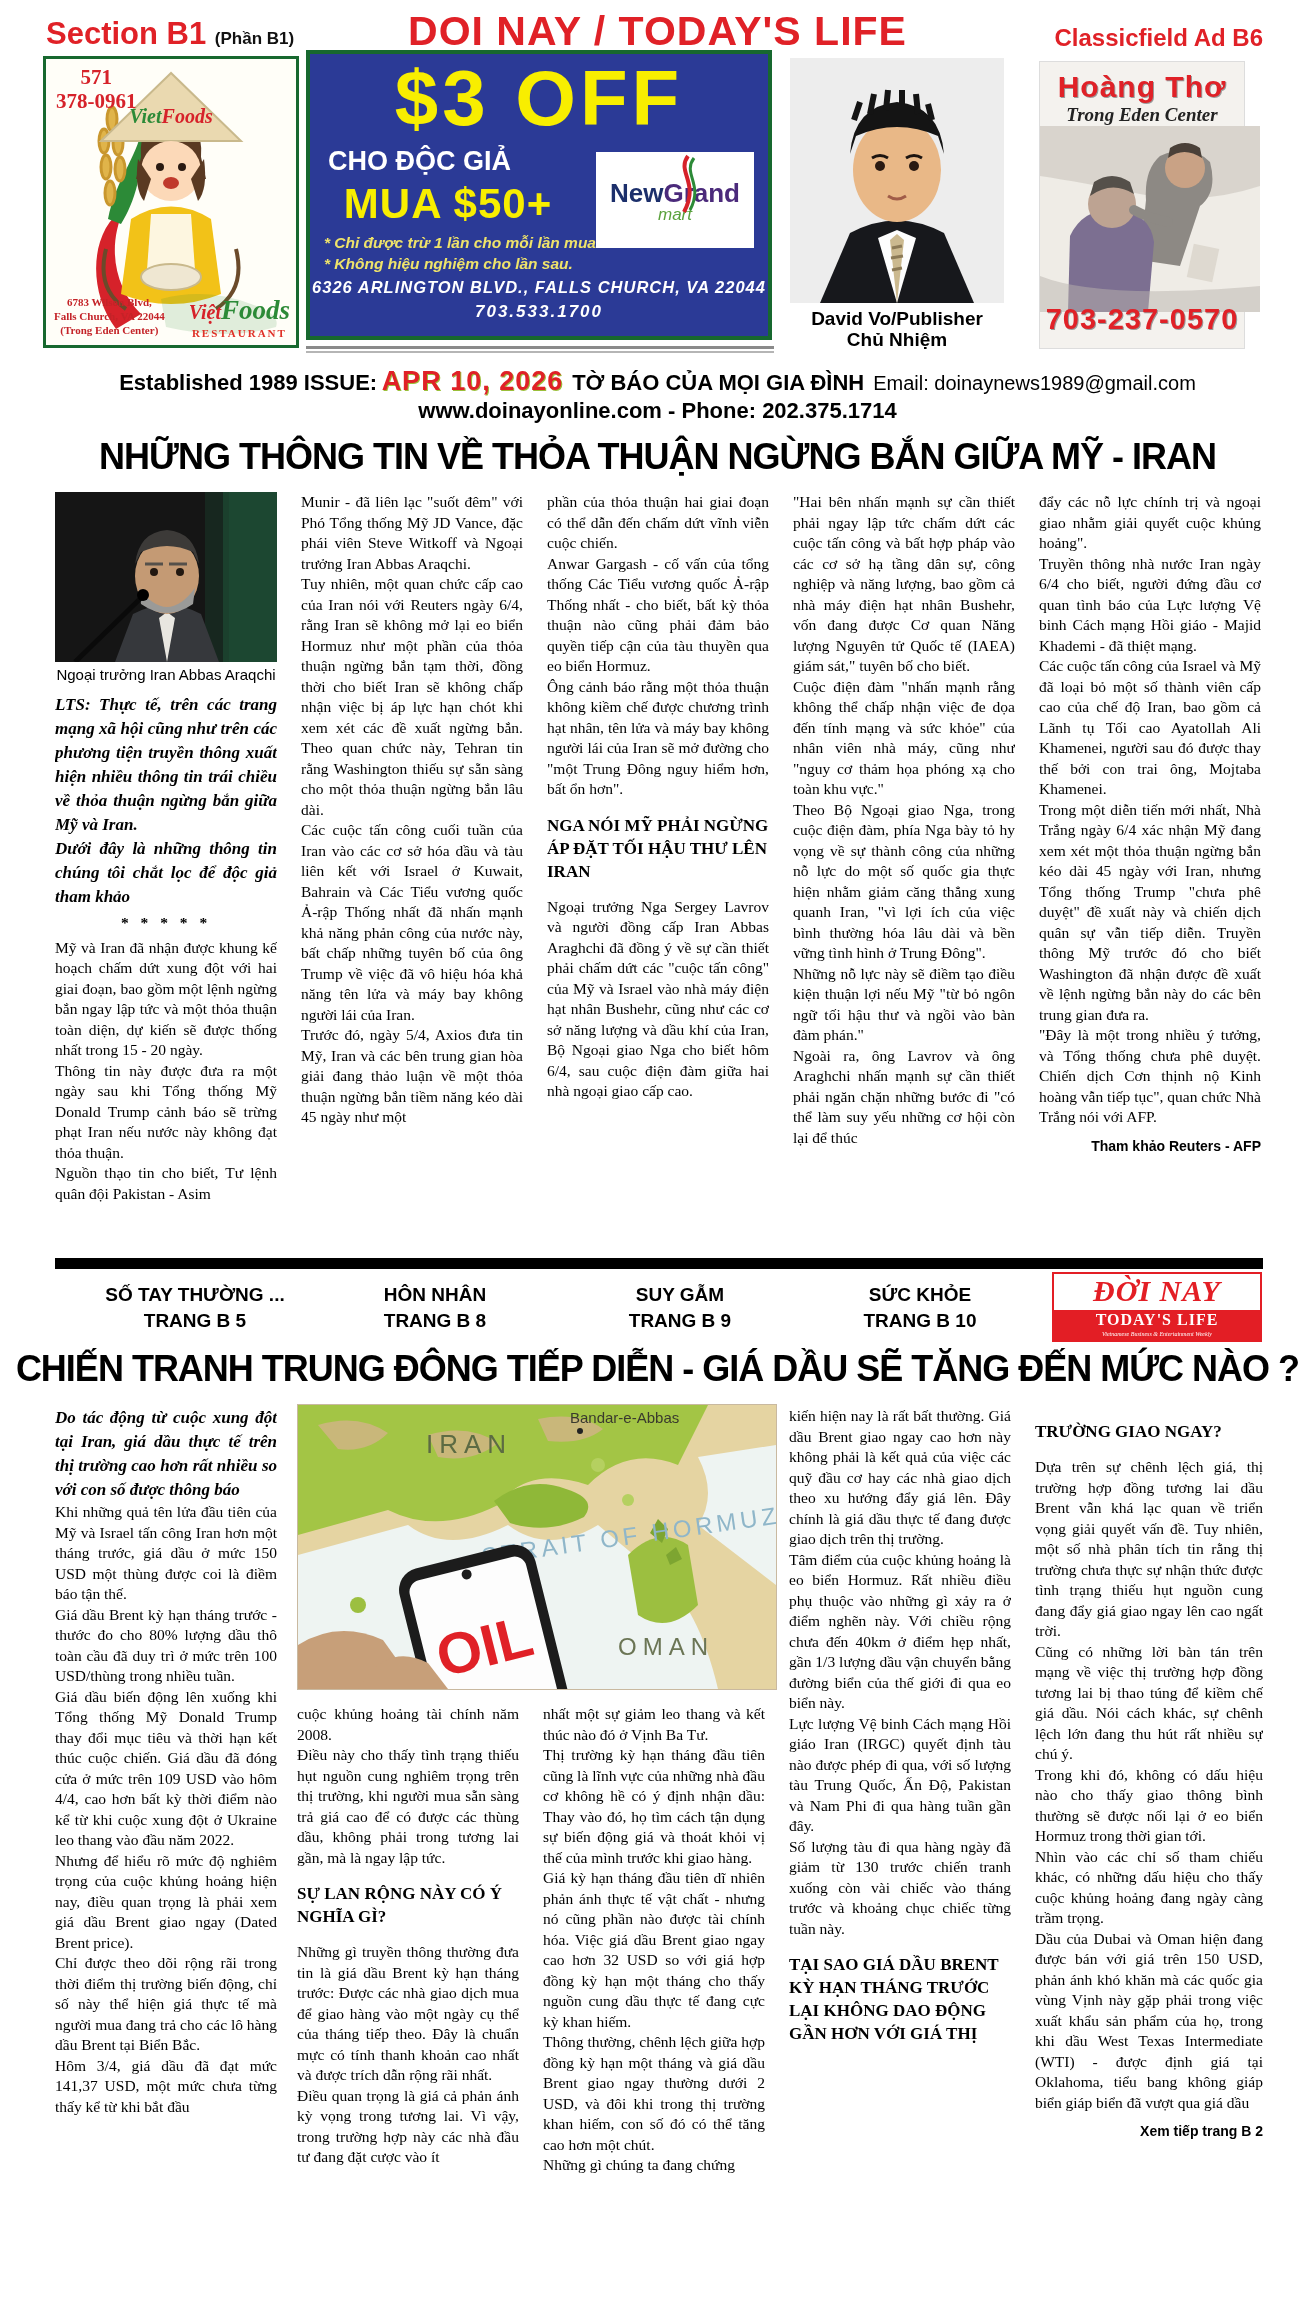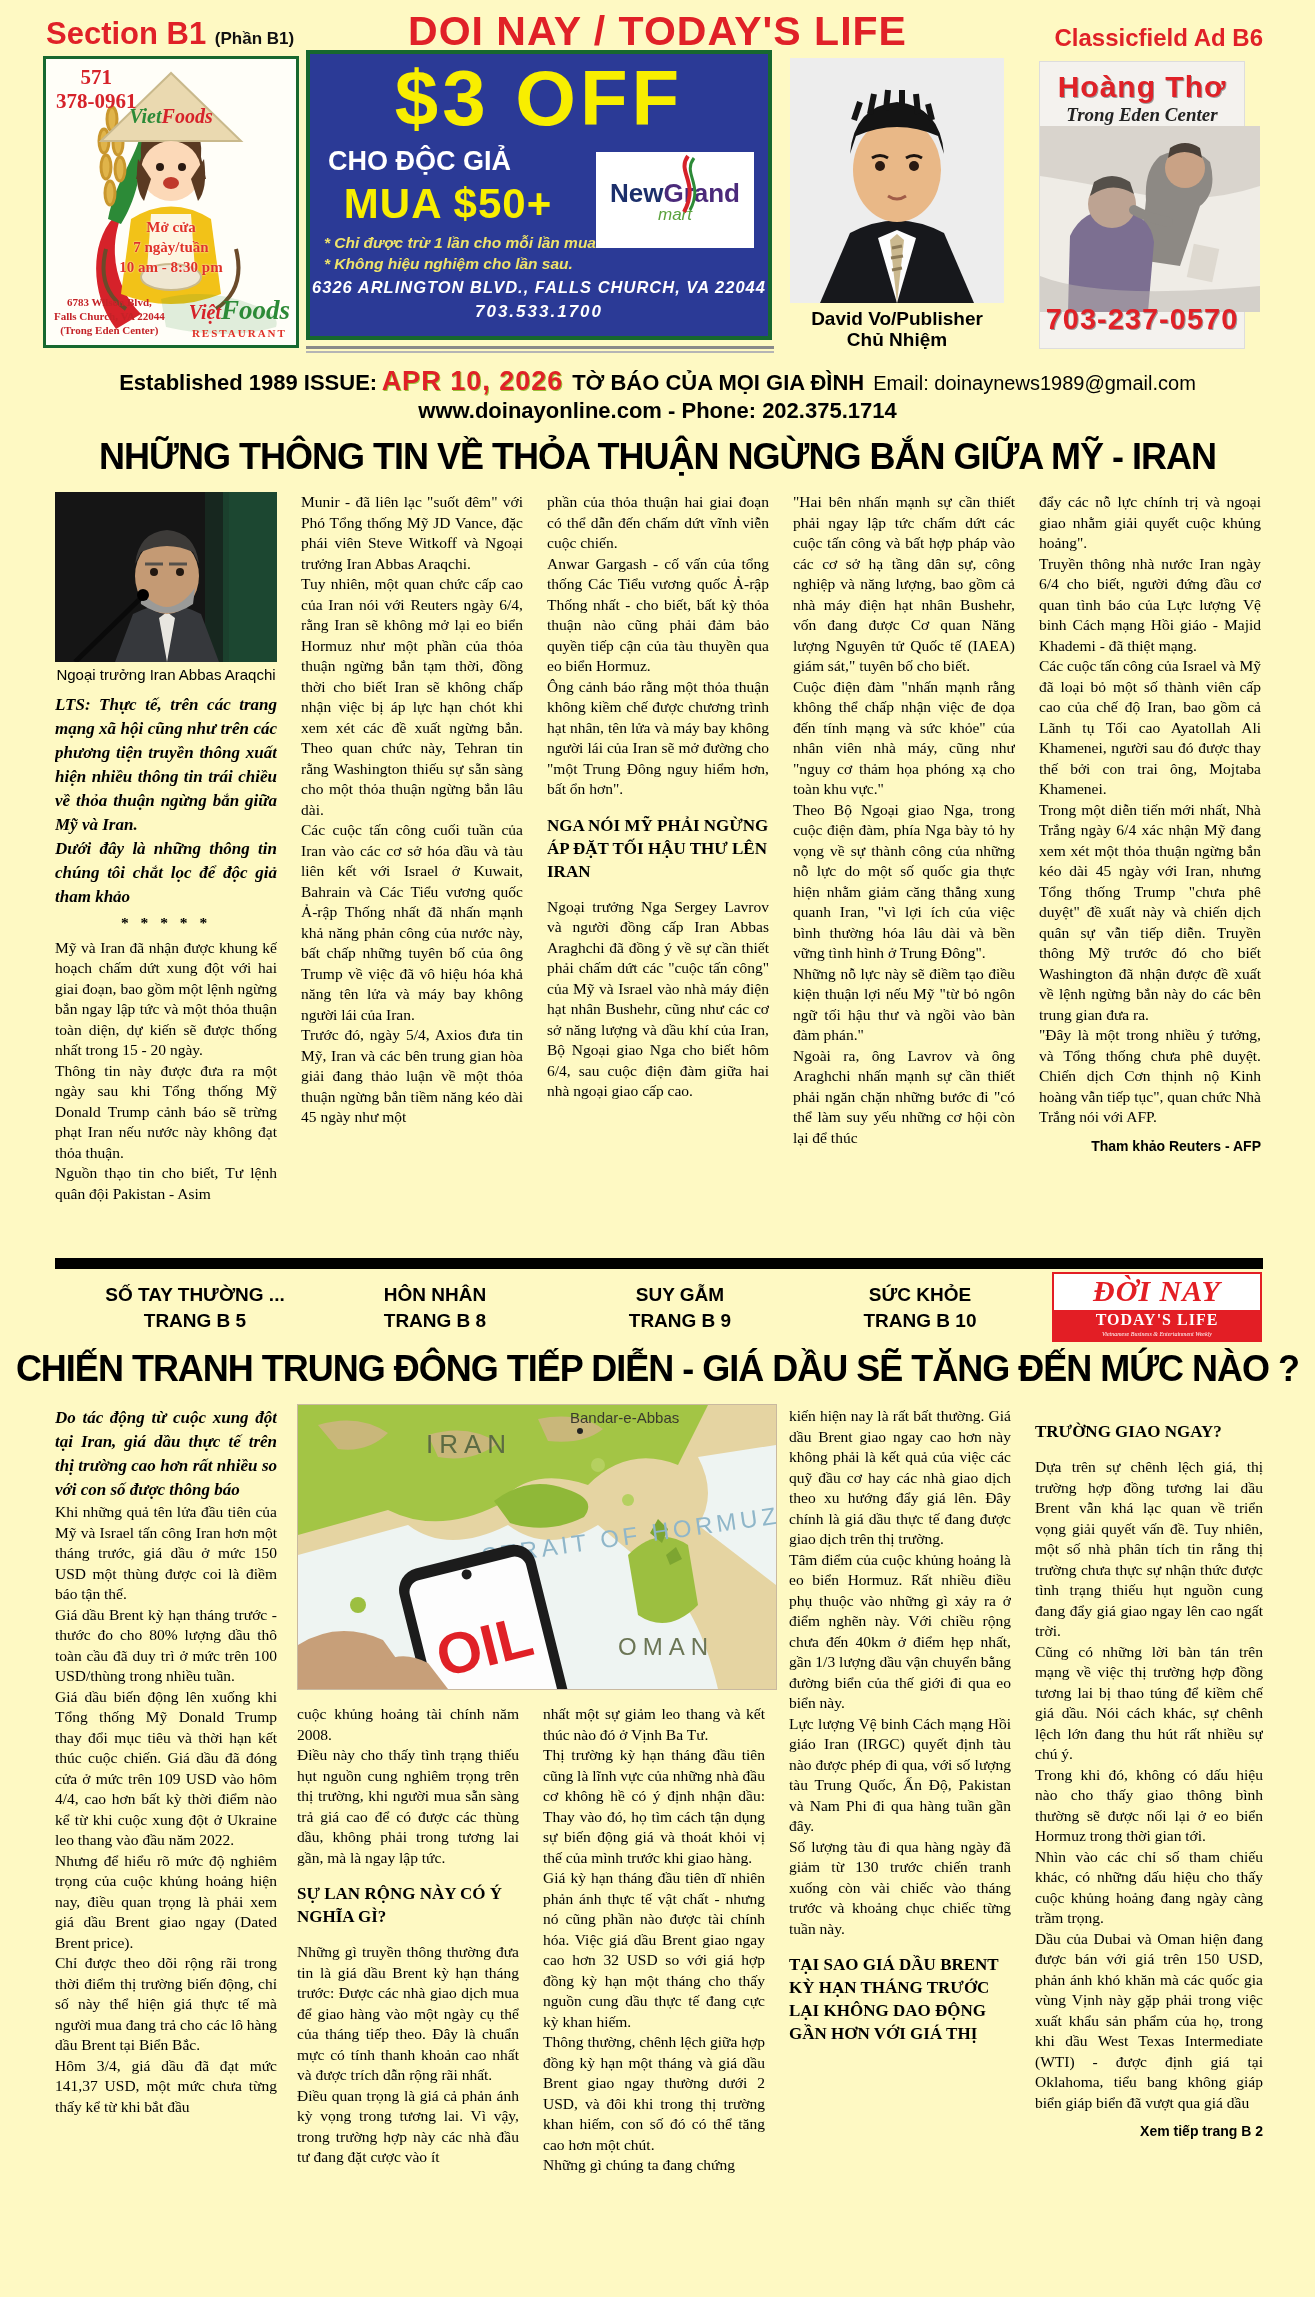--- a/index.html
+++ b/index.html
@@ -1,16 +1,16 @@
 <!DOCTYPE html>
 <html><head>
 <meta charset="utf-8">
 <style>
   html,body{margin:0;padding:0;background:#777;}
-  .page{position:relative;width:1315px;height:2297px;background:#fef9c3;margin:0 auto;overflow:hidden;
+  .page{position:relative;width:1315px;height:2297px;background:#ffffff;margin:0 auto;overflow:hidden;
         font-family:"Liberation Serif","DejaVu Serif",serif;color:#000;}
   .abs{position:absolute;}
   .sans{font-family:"Liberation Sans","DejaVu Sans",sans-serif;}
 
   
   .section-b1{left:46px;top:16px;font-size:31px;font-weight:800;color:#e02127;}
   .section-sub{font-size:17px;color:#111;font-weight:800;}
   .paper-title{left:50%;transform:translateX(-50%);top:8px;font-size:41px;font-weight:900;color:#e02127;letter-spacing:1px;white-space:nowrap;}
   .classified{right:52px;top:24px;font-size:24px;font-weight:800;color:#e02127;white-space:nowrap;}
 
@@ -118,25 +118,20 @@
       <path d="M105 155 L 145 155 L 150 225 L 100 225 Z" fill="#fdf6e0"></path>
       <ellipse cx="125" cy="218" rx="30" ry="13" fill="#efe7d2" stroke="#c9b98c" stroke-width="2"></ellipse>
       <path d="M60 190 Q 50 230 80 250" stroke="#6b4a2a" stroke-width="4" fill="none"></path>
       <path d="M190 190 Q 200 230 170 250" stroke="#6b4a2a" stroke-width="4" fill="none"></path>
       <path d="M115 240 Q 160 228 205 245 Q 235 255 230 268 Q 180 282 120 268 Z" fill="#2c8a37" opacity="0.15"></path>
     </svg>
     <div class="abs vf-phone">
       <span>571</span><br>
       <span>378-0961</span>
     </div>
-    <div class="abs vf-open">
-      <span>Mở cửa</span><br>
-      <span>7 ngày/tuần</span><br>
-      <span>10 am - 8:30 pm</span>
-    </div>
     <div class="abs vf-addr">
       <span>6783 Wilson Blvd,</span><br>
       <span>Falls Church, VA 22044</span><br>
       <span>(Trong Eden Center)</span>
     </div>
     <div class="abs vf-brand">
       <span class="vf-viet">Việt</span><span class="vf-foods">Foods</span>
       <span class="vf-rest">RESTAURANT</span>
     </div>
   </div>

